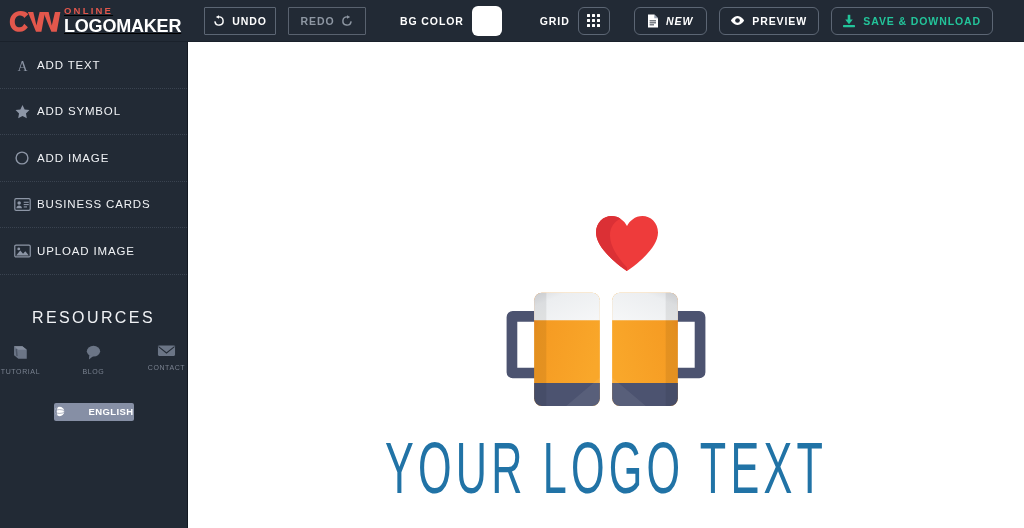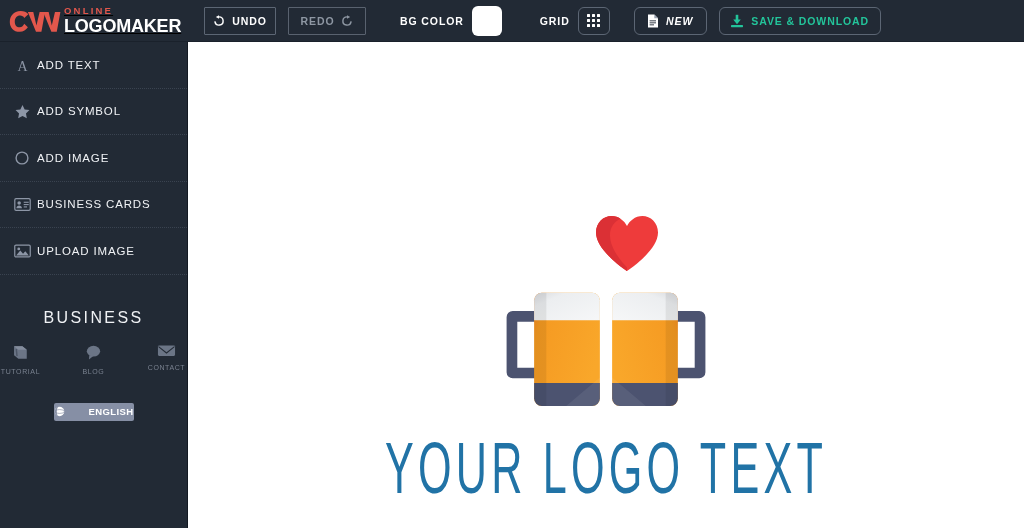--- a/index.html
+++ b/index.html
@@ -228,20 +228,29 @@
             <g fill="#222a35">
               <rect x="2.6" y="6.4" width="6.4" height="0.9"></rect>
               <rect x="2.6" y="8.4" width="6.4" height="0.9"></rect>
               <rect x="2.6" y="10.4" width="4.4" height="0.9"></rect>
             </g>
           </svg>
         </span>
         <span>NEW</span>
       </button>
 
+      <button class="tb-btn rnd" style="width:100px;">
+        <span class="icon">
+          <svg width="15" height="11" viewBox="0 0 16 11">
+            <path d="M8 0.8 C3.6 0.8 1 5.5 1 5.5 C1 5.5 3.6 10.2 8 10.2 C12.4 10.2 15 5.5 15 5.5 C15 5.5 12.4 0.8 8 0.8 Z" fill="#ffffff"></path>
+            <circle cx="8" cy="5.5" r="2.5" fill="#222a35"></circle>
+          </svg>
+        </span>
+        <span>PREVIEW</span>
+      </button>
 
       <button class="tb-btn rnd teal" style="width:162px;">
         <span class="icon">
           <svg width="14" height="14" viewBox="0 0 14 14">
             <rect x="5.7" y="0.8" width="2.6" height="6" fill="#23c49a"></rect>
             <path d="M3.2 5.6 L7 10.2 L10.8 5.6 Z" fill="#23c49a"></path>
             <rect x="1" y="11" width="12" height="2.2" rx="0.6" fill="#23c49a"></rect>
           </svg>
         </span>
         <span>SAVE &amp; DOWNLOAD</span>
@@ -300,21 +309,21 @@
         <svg width="17" height="14" viewBox="0 0 18 15">
           <rect x="0.7" y="1.2" width="16.6" height="12.6" rx="1.3" fill="none" stroke="#8d96a6" stroke-width="1.3"></rect>
           <circle cx="5" cy="5.3" r="1.5" fill="#8d96a6"></circle>
           <path d="M2.2 12.4 L6.6 7 L9.6 10.4 L12 7.8 L15.8 12.4 Z" fill="#8d96a6"></path>
         </svg>
       </span>
       <span class="side-label">UPLOAD IMAGE</span>
     </div>
 
     <div id="resources">
-      <div id="res-title">BUSINESS</div>
+      <div id="res-title">RESOURCES</div>
 
       <div id="res-links">
 
         <div class="res-link">
           <span class="icon">
             <svg width="19" height="19" viewBox="0 0 20 20">
               <path d="M3.2 3.4 L12 3.4 L16.6 7.2 L16.6 16.6 L7.8 16.6 L3.2 12.8 Z" fill="#6b7586"></path>
               <path d="M12 3.4 L16.6 7.2 L7.8 7.2 L3.2 3.4 Z" fill="#848d9d"></path>
               <rect x="5.2" y="6.4" width="1.5" height="7.4" fill="#4c5566" transform="rotate(-6 6 10)"></rect>
             </svg>

